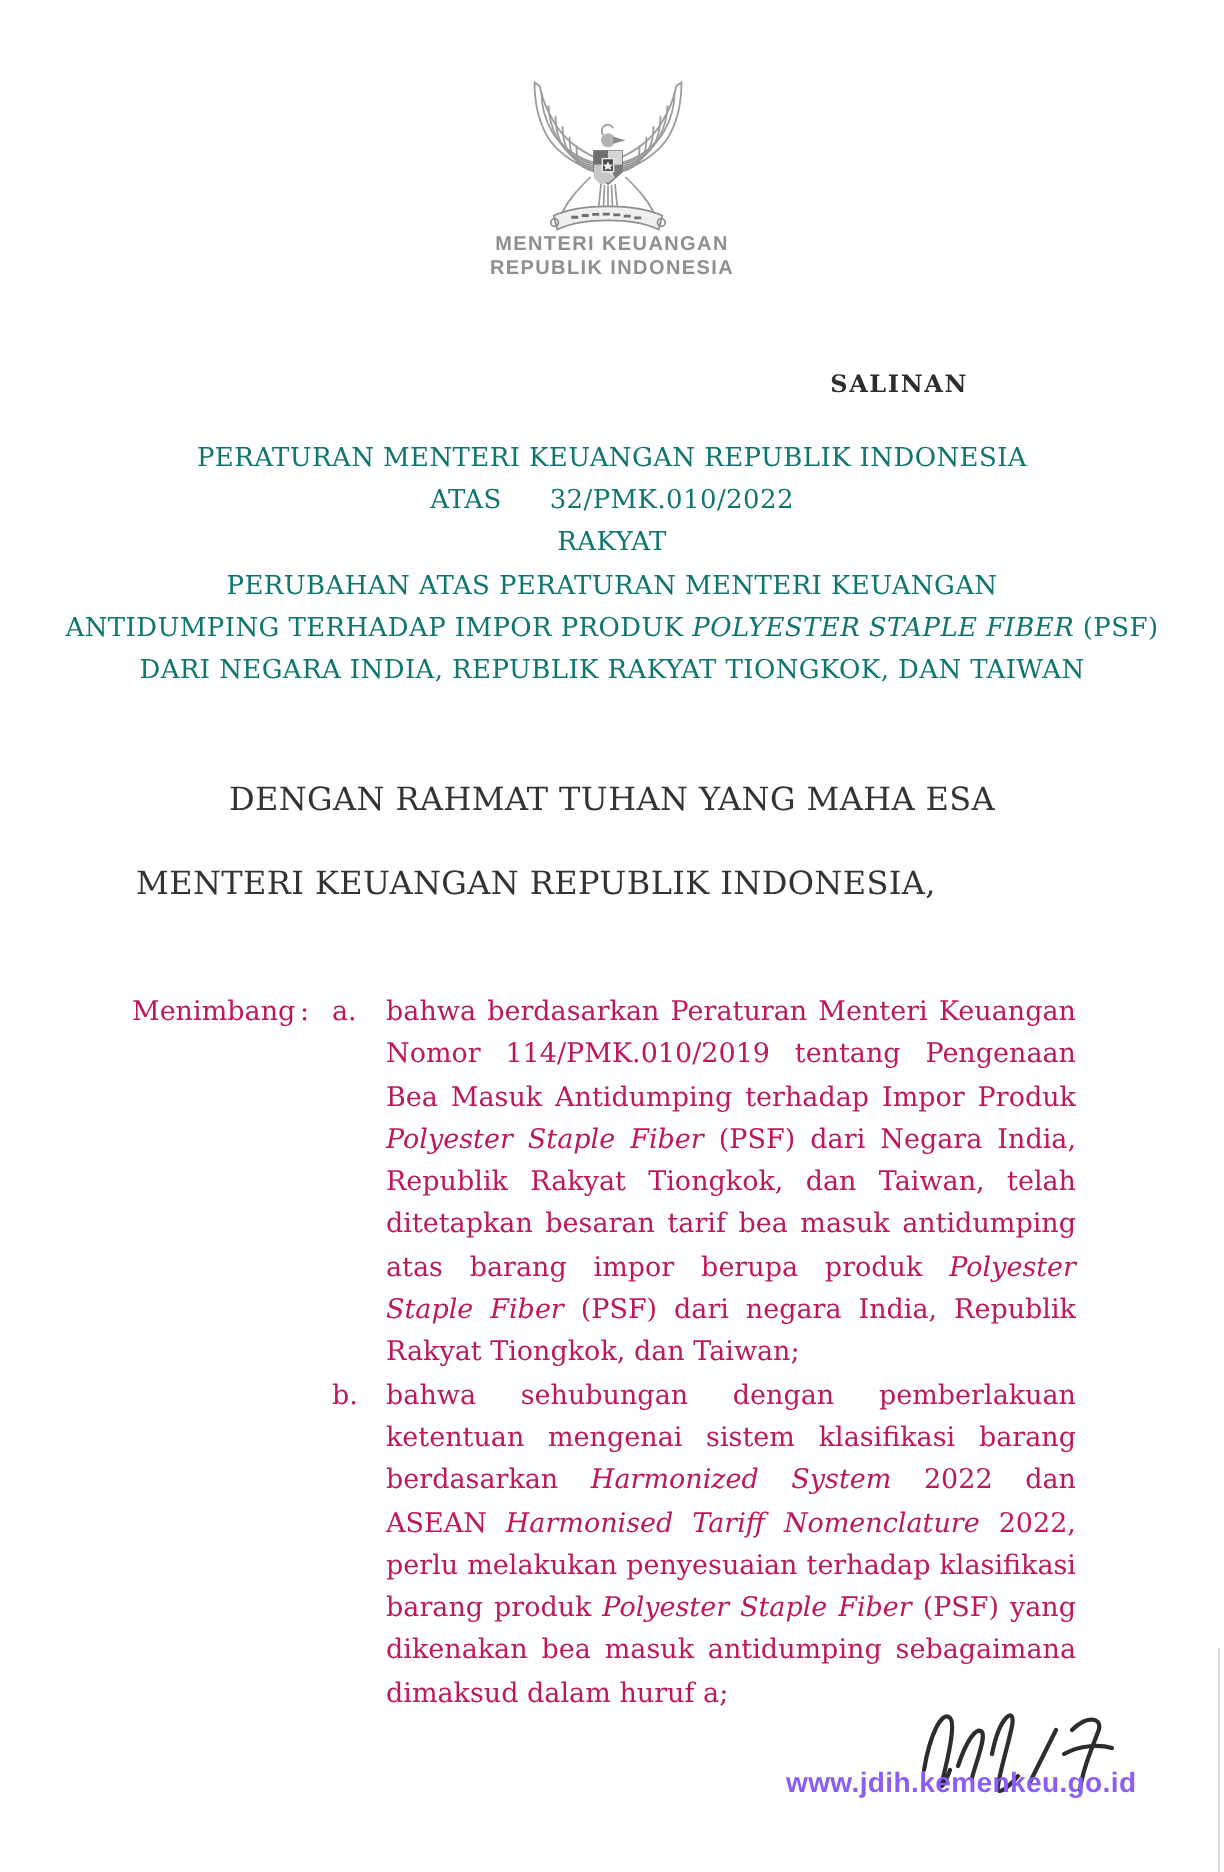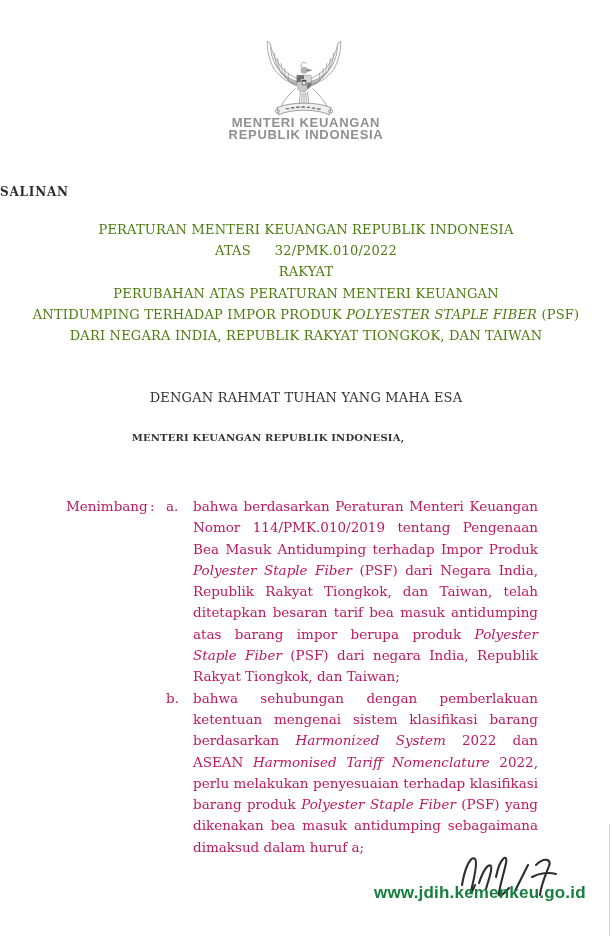--- a/index.html
+++ b/index.html
@@ -13,44 +13,44 @@
   }
   
   .emblem{
     position:absolute;top:36px;left:50%;
     width:88px;height:84px;margin-left:-46px;
   }
   .ministry{
     position:absolute;top:117px;left:0;width:612px;
     text-align:center;
     font-family:"Liberation Sans","DejaVu Sans",sans-serif;
-    font-size:13px;font-weight:bold;letter-spacing:.7px;
+    font-size:10px;font-weight:bold;letter-spacing:.7px;
     line-height:11.5px;color:#8f8f8f;
   }
   
   .salinan{
     position:absolute;top:185px;left:0;width:484px;
-    text-align:left;font-size:12px;font-weight:bold;letter-spacing:.8px;
+    text-align:right;font-size:12px;font-weight:bold;letter-spacing:.8px;
     color:#2e2e2e;
   }
   .title-block{
     position:absolute;top:219px;left:0;width:612px;
     text-align:center;font-size:13px;line-height:21.2px;
-    letter-spacing:.2px;color:#4d7c0f;
+    letter-spacing:.2px;color:#0f766e;
     white-space:nowrap;
   }
   .title-block .t-line{display:block;}
   .nomor-gap{display:inline-block;width:24px;}
   .invocation{
     position:absolute;top:390px;left:0;width:612px;
-    text-align:center;font-size:13px;letter-spacing:.2px;color:#333;
+    text-align:center;font-size:16px;letter-spacing:.2px;color:#333;
   }
   .authority{
     position:absolute;top:432px;left:0;width:536px;
-    text-align:center;font-size:10px;letter-spacing:.2px;color:#333;font-weight:bold;
+    text-align:center;font-size:16px;letter-spacing:.2px;color:#333;
   }
   
   .menimbang{
     position:absolute;top:496px;left:66px;width:472px;
     display:flex;align-items:flex-start;
     font-size:13.5px;line-height:21.3px;color:#be185d;
   }
   .m-label{width:84px;flex:0 0 84px;}
   .m-colon{width:16px;flex:0 0 16px;}
   .m-items{flex:1 1 auto;}
@@ -60,24 +60,24 @@
     flex:1 1 auto;width:345px;
     text-align:justify;text-justify:inter-word;
   }
   .m-text i{font-style:italic;}
   
   .signature{
     position:absolute;top:843px;left:452px;
     width:112px;height:64px;
   }
   .jdih-link{
-    position:absolute;top:883px;left:374px;
+    position:absolute;top:883px;left:393px;
     font-family:"Liberation Sans","DejaVu Sans",sans-serif;
-    font-size:17px;font-weight:bold;letter-spacing:.2px;
-    color:#15803d;text-decoration:none;
+    font-size:14px;font-weight:bold;letter-spacing:.2px;
+    color:#8b5cf6;text-decoration:none;
   }
   .scan-edge{
     position:absolute;top:824px;right:2px;width:1px;height:112px;
     background:#d9d9d9;
   }
 </style>
 </head>
 <body>
 
 <div class="page">

